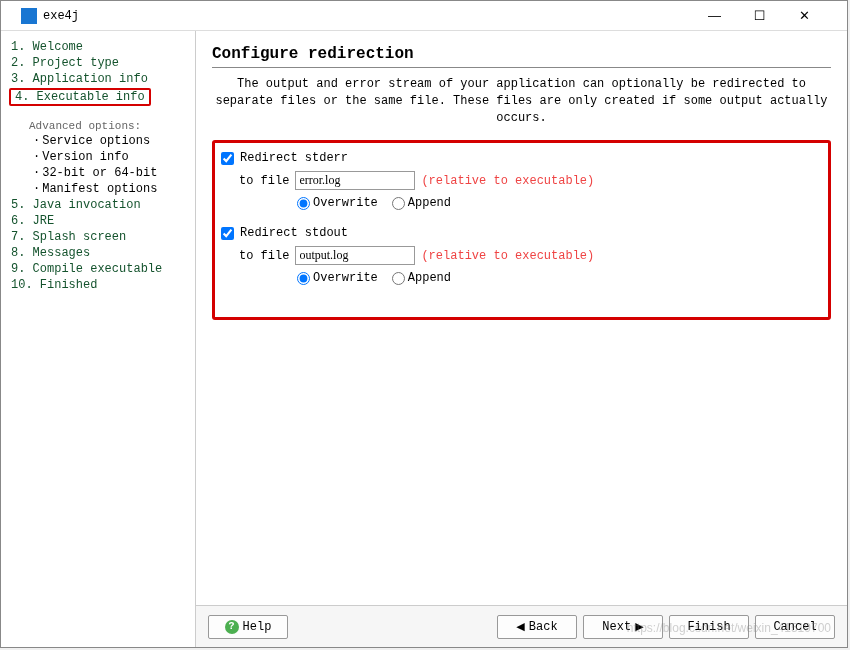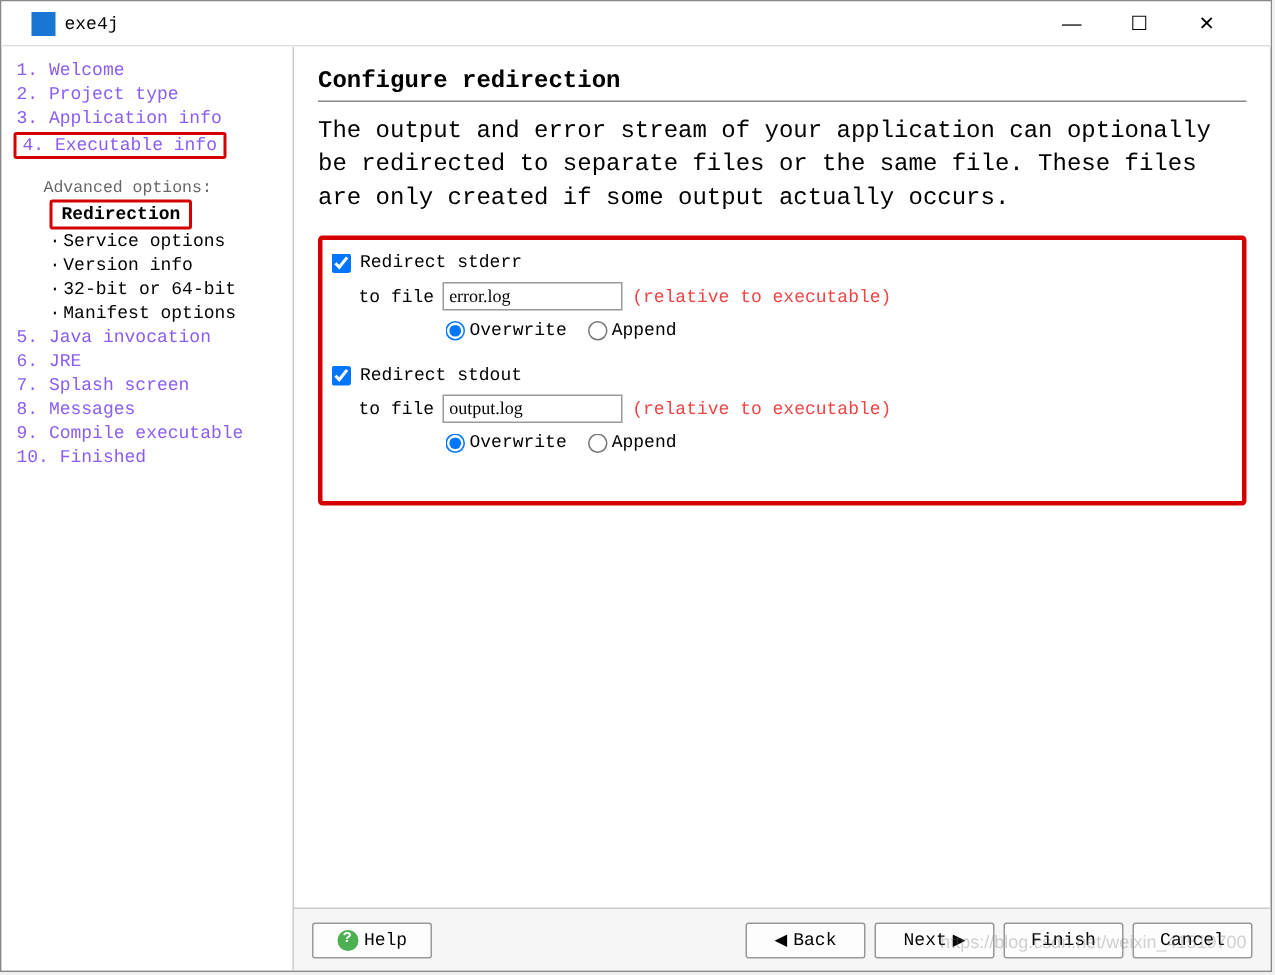--- a/index.html
+++ b/index.html
@@ -54,21 +54,21 @@
   width: 195px;
   background: #fff;
   border-right: 1px solid #ccc;
   padding: 8px 0 0 10px;
   position: relative;
   overflow: hidden;
 }
 .sidebar-item {
   padding: 1px 0;
   font-size: 12px;
-  color: #8b5cf6;
+  color: #14532d;
   cursor: pointer;
   white-space: nowrap;
 }
 .sidebar-sublabel {
   font-size: 11px;
   color: #666;
   padding: 13px 0 1px 18px;
 }
 .sidebar-subitem {
   padding: 1px 0 1px 22px;
@@ -105,23 +105,24 @@
 }
 .main-title {
   font-size: 16px;
   font-weight: bold;
   font-family: "Courier New", monospace;
   border-bottom: 1px solid #888;
   padding-bottom: 4px;
   margin-bottom: 8px;
 }
 .main-desc {
-  font-size: 16px;
+  font-size: 12px;
   line-height: 1.4;
   margin-bottom: 14px;
+  text-align: center;
 }
 .redirect-area {
   border: 3px solid #d40000;
   border-radius: 3px;
   padding: 8px 12px 16px 6px;
   min-height: 180px;
 }
 .section { margin-bottom: 16px; }
 .check-row {
   display: flex;
@@ -216,21 +217,20 @@
     </div>
   </div>
 
   <div class="body-area">
     <div class="sidebar">
       <div class="sidebar-item"><span>1.</span> <span>Welcome</span></div>
       <div class="sidebar-item"><span>2.</span> <span>Project type</span></div>
       <div class="sidebar-item"><span>3.</span> <span>Application info</span></div>
       <div class="sidebar-item"><span class="highlight-box-1"><span>4.</span> <span>Executable info</span></span></div>
       <div class="sidebar-sublabel">Advanced options:</div>
-      <div><span class="highlight-box-2">Redirection</span></div>
       <div class="sidebar-subitem"><span class="dot">·</span><span>Service options</span></div>
       <div class="sidebar-subitem"><span class="dot">·</span><span>Version info</span></div>
       <div class="sidebar-subitem"><span class="dot">·</span><span>32-bit or 64-bit</span></div>
       <div class="sidebar-subitem"><span class="dot">·</span><span>Manifest options</span></div>
       <div class="sidebar-item"><span>5.</span> <span>Java invocation</span></div>
       <div class="sidebar-item"><span>6.</span> <span>JRE</span></div>
       <div class="sidebar-item"><span>7.</span> <span>Splash screen</span></div>
       <div class="sidebar-item"><span>8.</span> <span>Messages</span></div>
       <div class="sidebar-item"><span>9.</span> <span>Compile executable</span></div>
       <div class="sidebar-item"><span>10.</span> <span>Finished</span></div>

